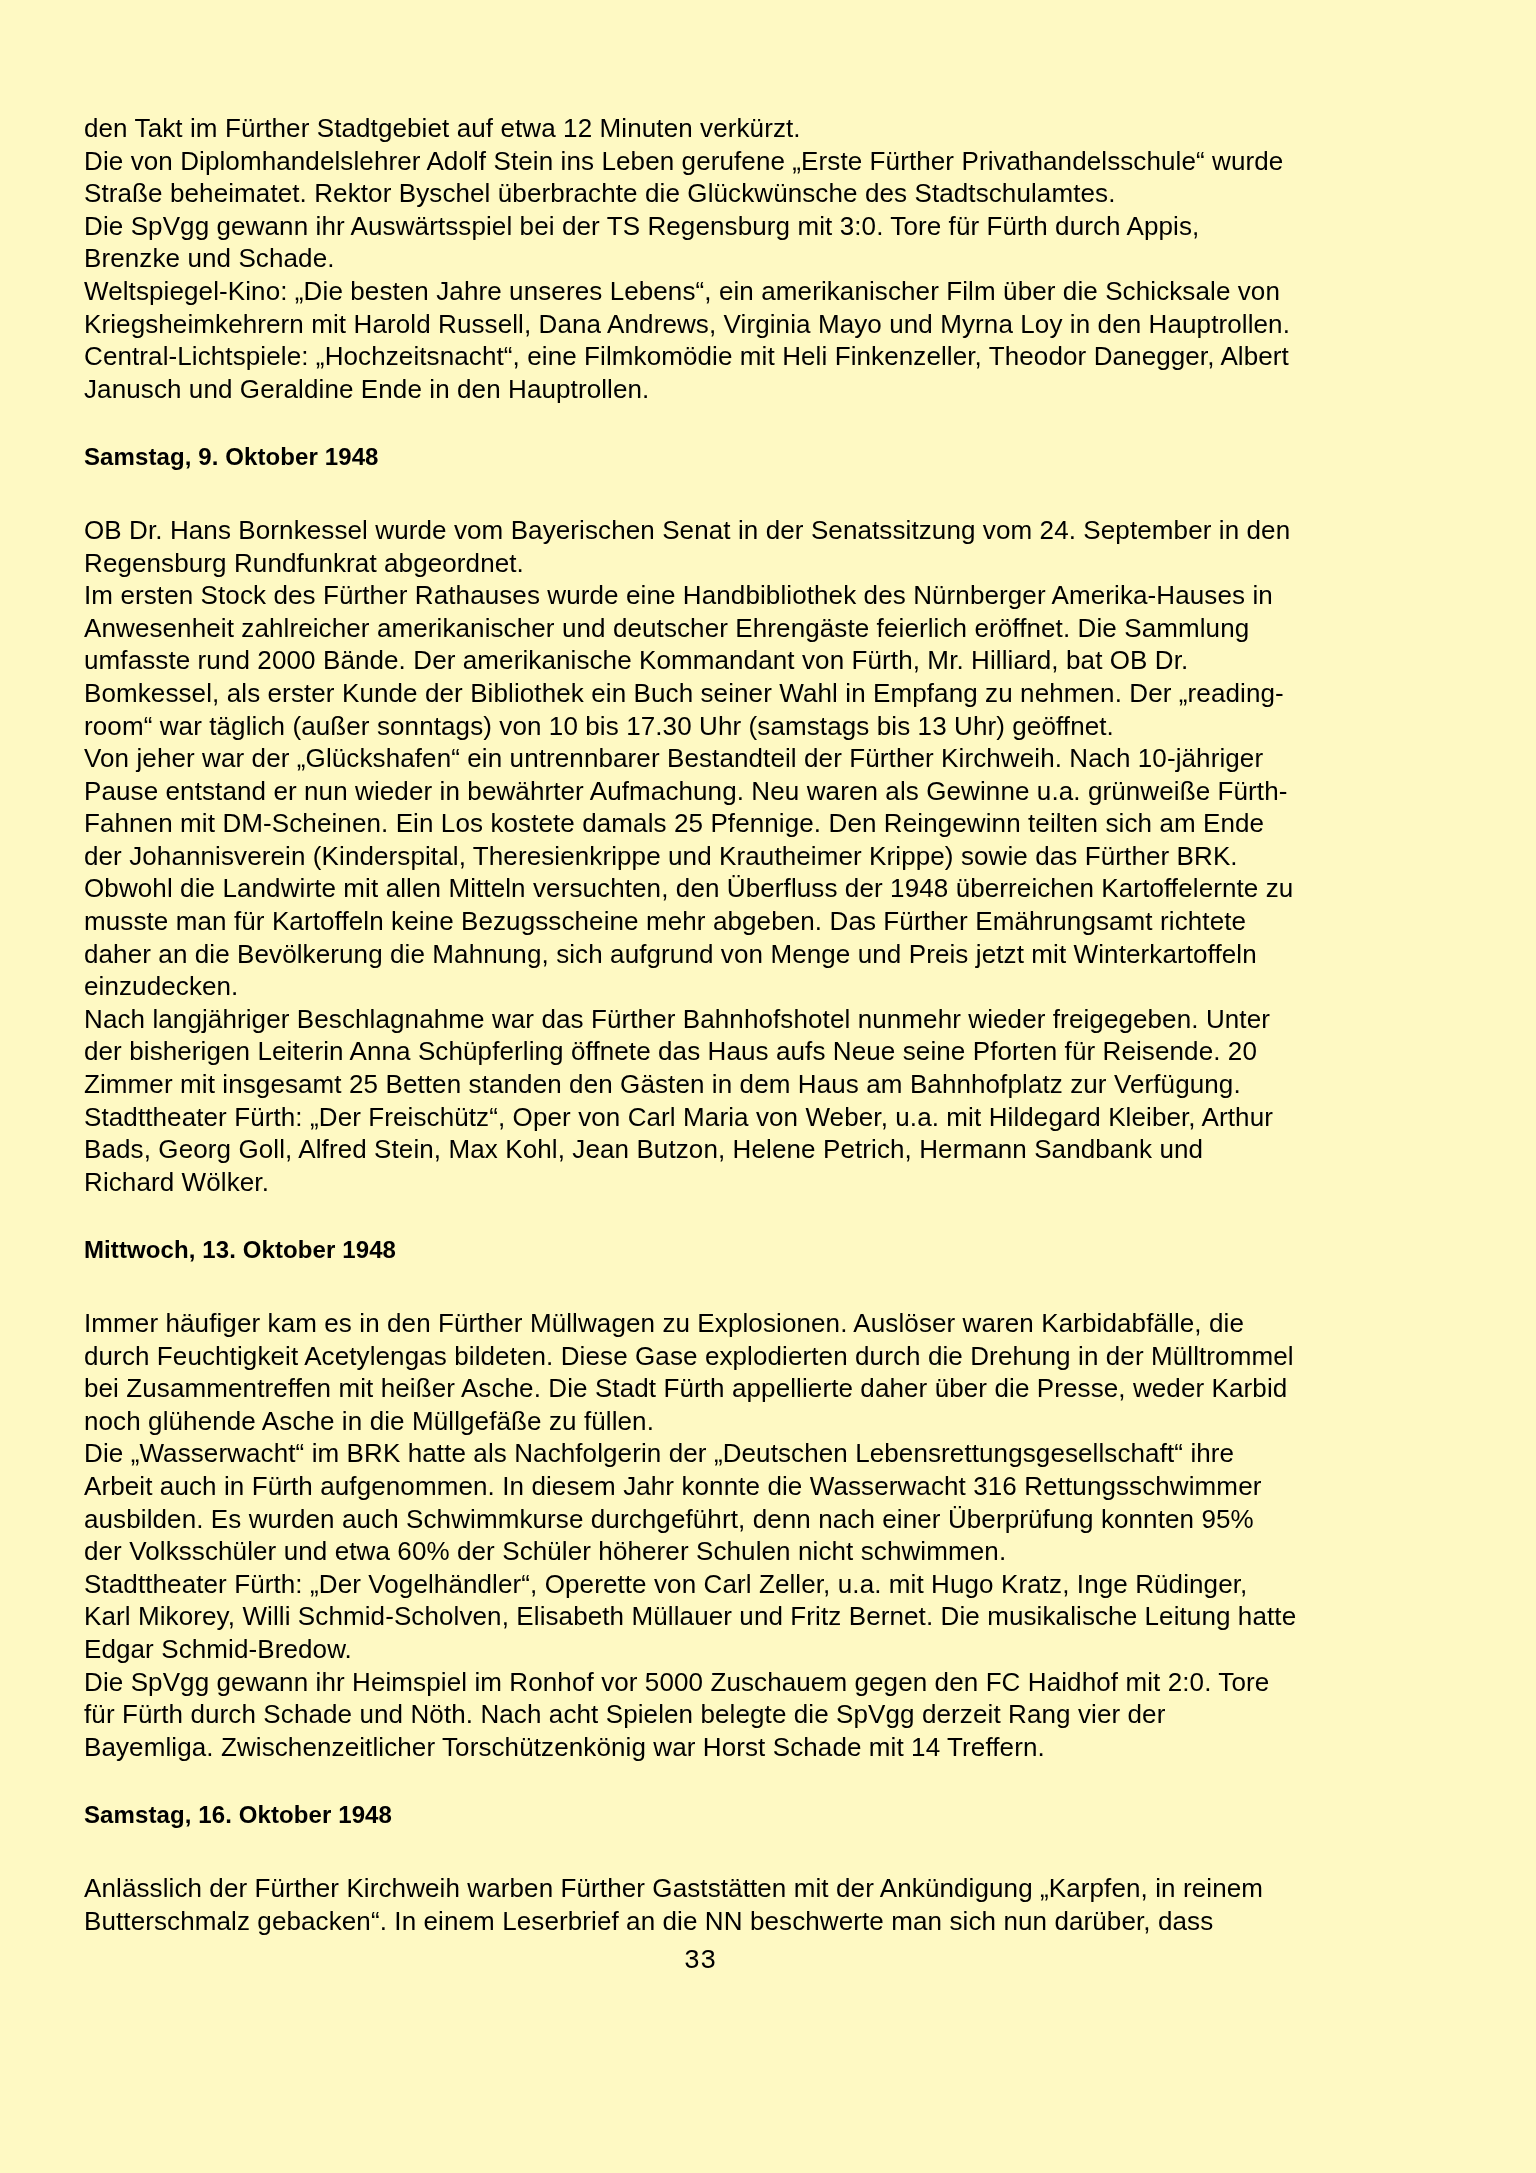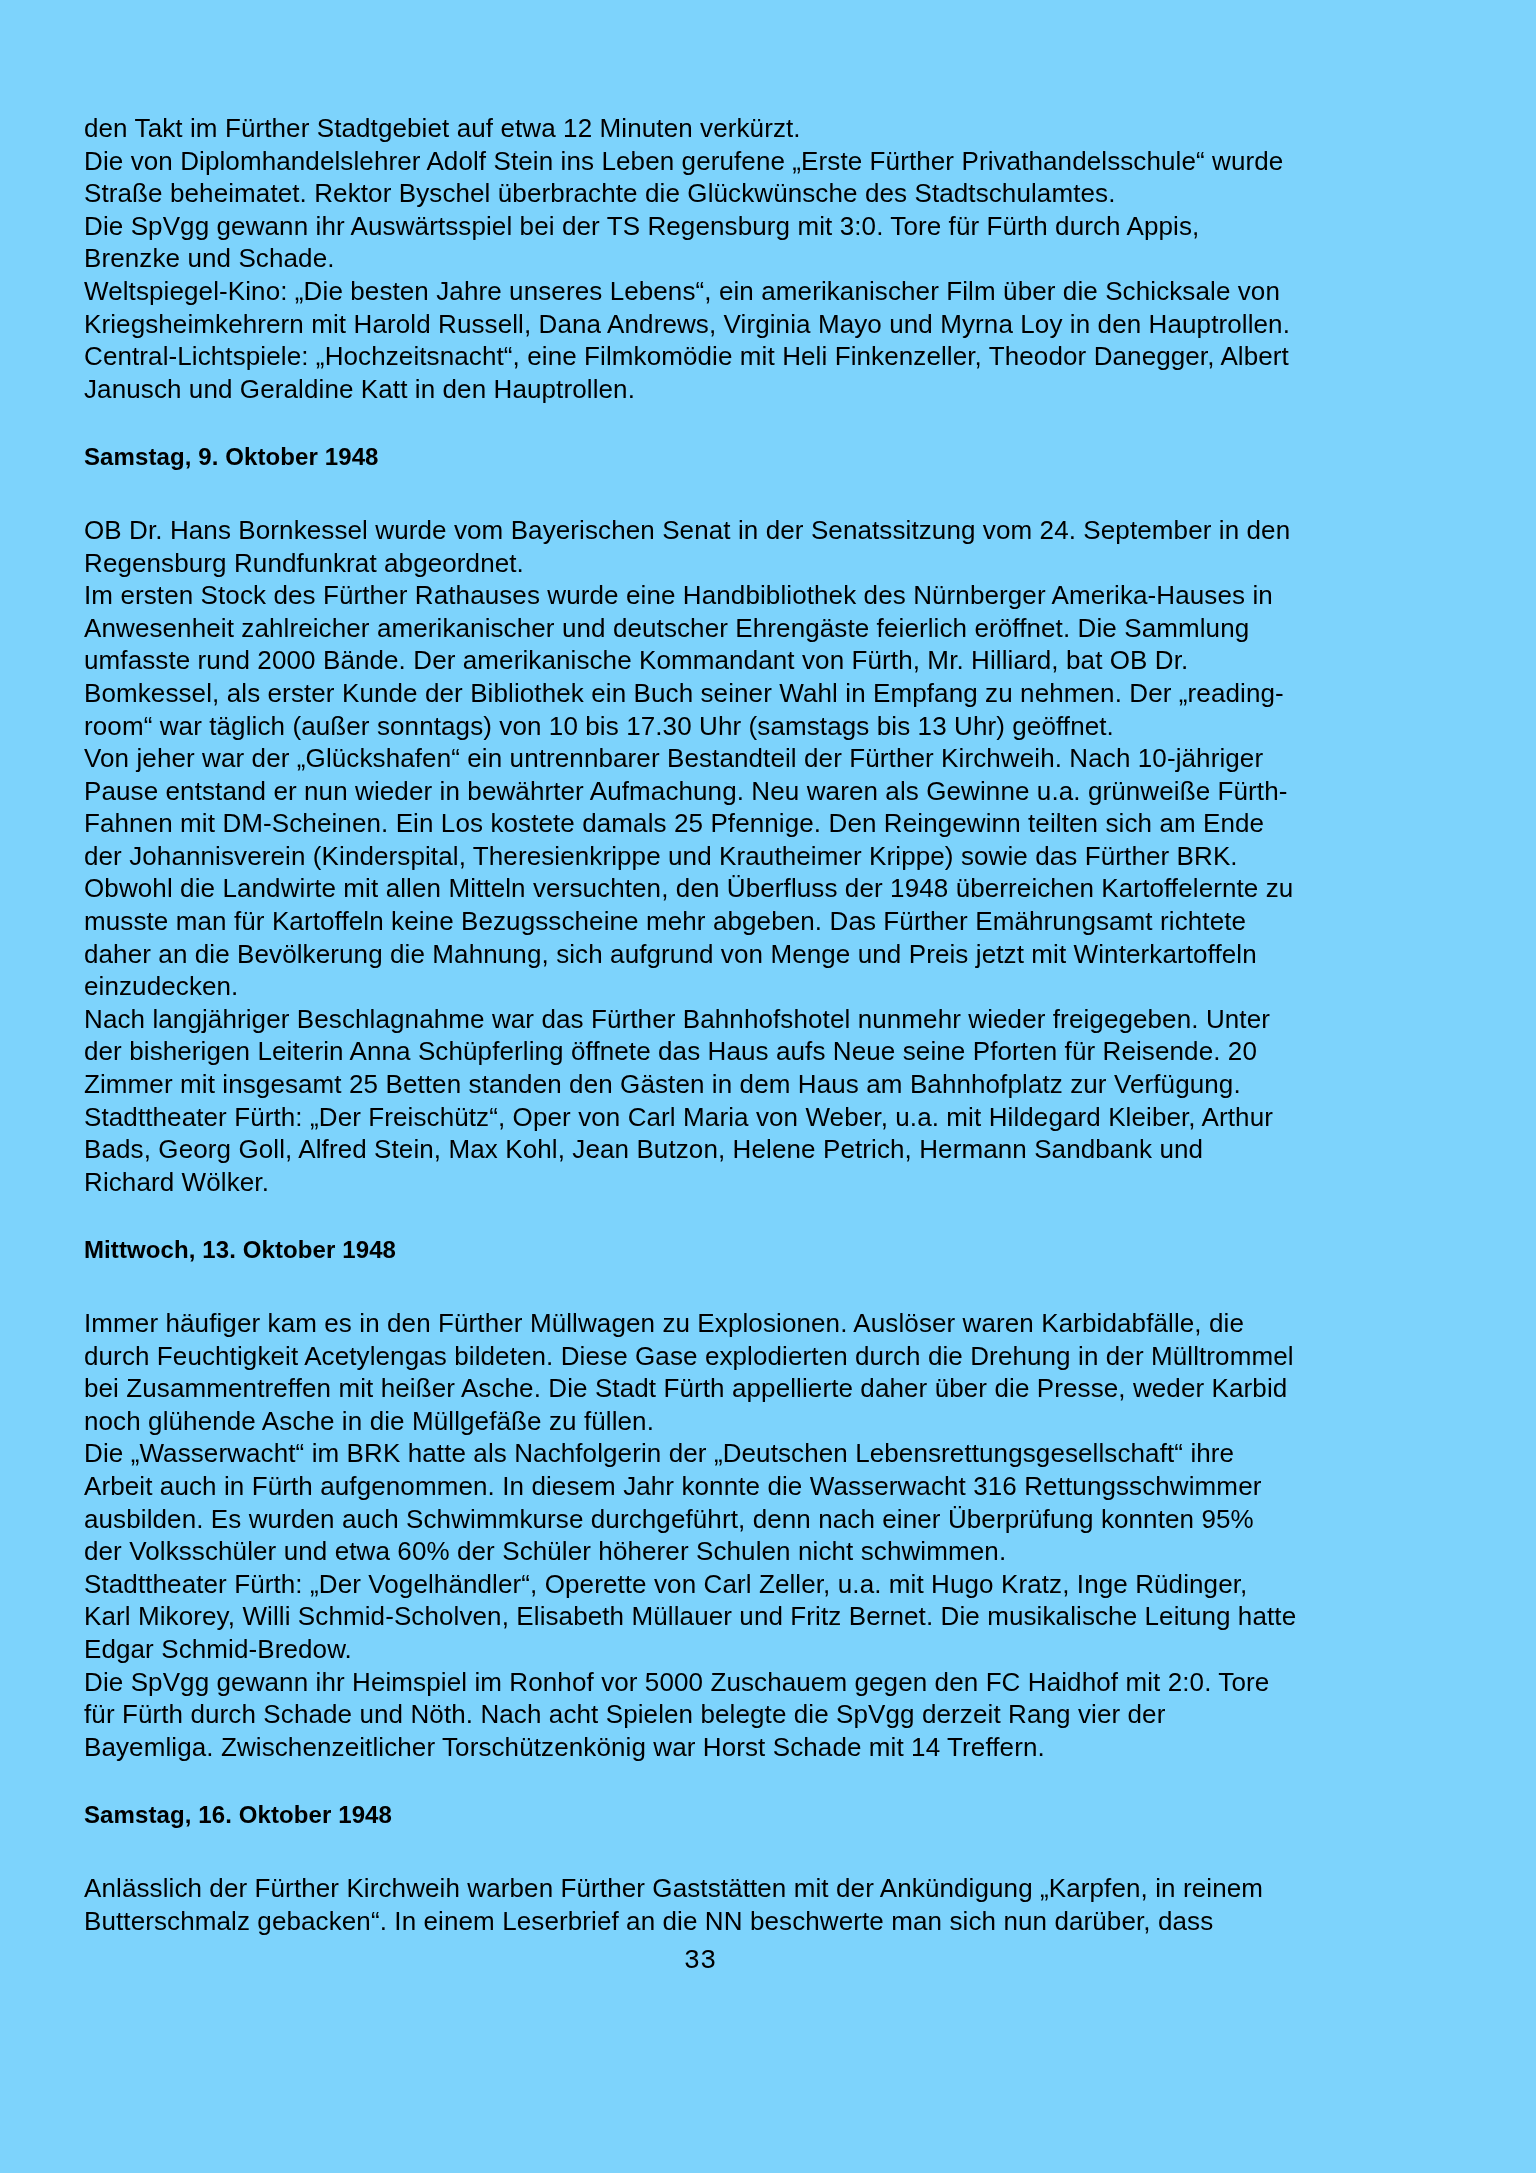--- a/index.html
+++ b/index.html
@@ -4,21 +4,21 @@
 <style>
   html, body {
     margin: 0;
     padding: 0;
     background: #ffffff;
   }
   .page {
     position: relative;
     width: 1536px;
     height: 2173px;
-    background: #7dd3fc;
+    background: #fef9c3;
     overflow: hidden;
     font-family: "Liberation Sans", "DejaVu Sans", sans-serif;
     color: #000000;
   }
   .text-column {
     position: absolute;
     top: 112px;
     left: 84px;
     width: 1400px;
   }
@@ -53,21 +53,21 @@
   <div class="text-column">
     <div>
         <div class="line">den Takt im Fürther Stadtgebiet auf etwa 12 Minuten verkürzt.</div>
         <div class="line">Die von Diplomhandelslehrer Adolf Stein ins Leben gerufene „Erste Fürther Privathandelsschule“ wurde</div>
         <div class="line">Straße beheimatet. Rektor Byschel überbrachte die Glückwünsche des Stadtschulamtes.</div>
         <div class="line">Die SpVgg gewann ihr Auswärtsspiel bei der TS Regensburg mit 3:0. Tore für Fürth durch Appis,</div>
         <div class="line">Brenzke und Schade.</div>
         <div class="line">Weltspiegel-Kino: „Die besten Jahre unseres Lebens“, ein amerikanischer Film über die Schicksale von</div>
         <div class="line">Kriegsheimkehrern mit Harold Russell, Dana Andrews, Virginia Mayo und Myrna Loy in den Hauptrollen.</div>
         <div class="line">Central-Lichtspiele: „Hochzeitsnacht“, eine Filmkomödie mit Heli Finkenzeller, Theodor Danegger, Albert</div>
-        <div class="line">Janusch und Geraldine Katt in den Hauptrollen.</div>
+        <div class="line">Janusch und Geraldine Ende in den Hauptrollen.</div>
         <div class="heading">Samstag, 9. Oktober 1948</div>
         <div class="line">OB Dr. Hans Bornkessel wurde vom Bayerischen Senat in der Senatssitzung vom 24. September in den</div>
         <div class="line">Regensburg Rundfunkrat abgeordnet.</div>
         <div class="line">Im ersten Stock des Fürther Rathauses wurde eine Handbibliothek des Nürnberger Amerika-Hauses in</div>
         <div class="line">Anwesenheit zahlreicher amerikanischer und deutscher Ehrengäste feierlich eröffnet. Die Sammlung</div>
         <div class="line">umfasste rund 2000 Bände. Der amerikanische Kommandant von Fürth, Mr. Hilliard, bat OB Dr.</div>
         <div class="line">Bomkessel, als erster Kunde der Bibliothek ein Buch seiner Wahl in Empfang zu nehmen. Der „reading-</div>
         <div class="line">room“ war täglich (außer sonntags) von 10 bis 17.30 Uhr (samstags bis 13 Uhr) geöffnet.</div>
         <div class="line">Von jeher war der „Glückshafen“ ein untrennbarer Bestandteil der Fürther Kirchweih. Nach 10-jähriger</div>
         <div class="line">Pause entstand er nun wieder in bewährter Aufmachung. Neu waren als Gewinne u.a. grünweiße Fürth-</div>

